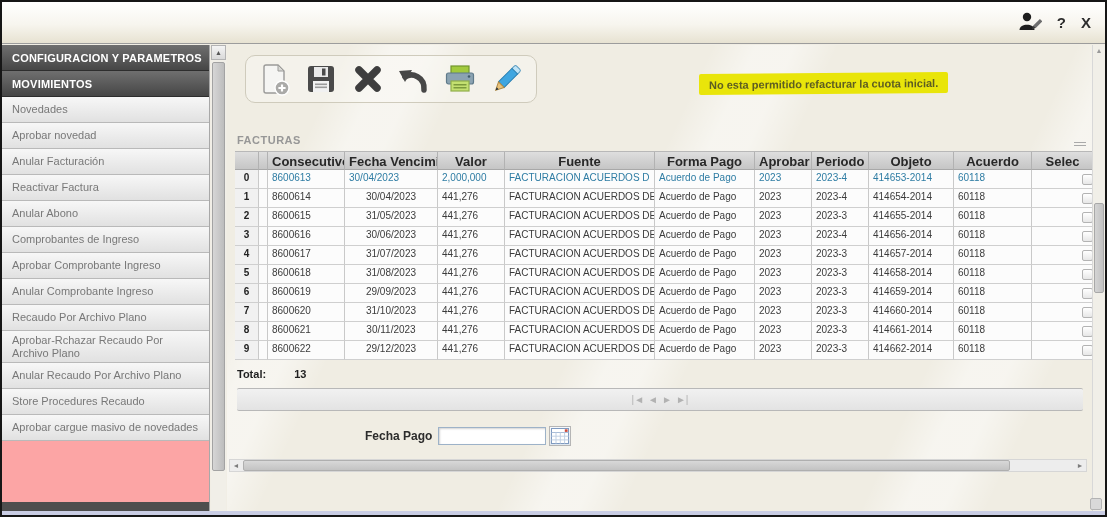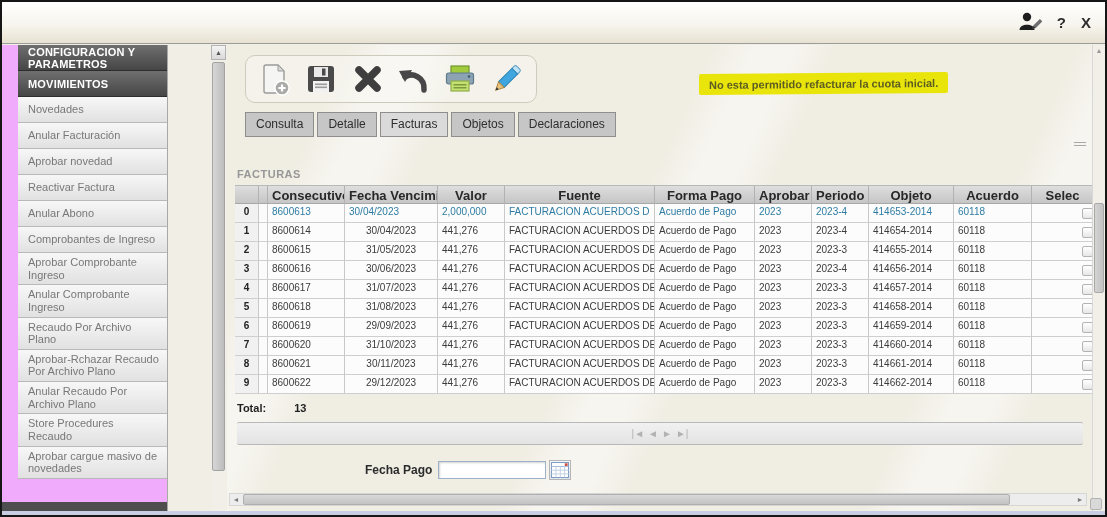--- a/index.html
+++ b/index.html
@@ -13,21 +13,21 @@
   .titlebar{
     position:absolute;top:0;left:0;right:0;height:42px;
     background:linear-gradient(#ffffff 0%,#f7f5ee 55%,#e7e2d2 100%);
     border-bottom:1px solid #9c9c9c;
   }
   .logo{position:absolute;left:8px;top:3px;width:150px;height:38px;}
   .logo .tagline{position:absolute;left:50px;top:30px;font-size:6.5px;color:#9a9a9a;letter-spacing:.3px;}
   .tb-right{position:absolute;right:14px;top:9px;display:flex;align-items:center;gap:15px;}
   .tb-txtbtn{font-size:15px;font-weight:bold;color:#2d2d2d;cursor:pointer;line-height:1;}
   
-  .sidebar{position:absolute;left:0;top:43px;bottom:4px;width:166px;background:#f0abfc;border-right:1px solid #a8a8a8;overflow:hidden;padding-left:16px;}
+  .sidebar{position:absolute;left:0;top:43px;bottom:4px;width:208px;background:#fca5a5;border-right:1px solid #a8a8a8;overflow:hidden;}
   .side-section{height:26px;background:linear-gradient(#6f6f6f,#464646);color:#fff;font-size:11px;font-weight:bold;display:flex;align-items:center;padding-left:10px;border-bottom:1px solid #2d2d2d;letter-spacing:.2px;}
   .side-item{min-height:26px;background:linear-gradient(#f7f7f7,#e1e1e1);color:#787878;font-size:11px;display:flex;align-items:center;padding:3px 8px 3px 10px;border-bottom:1px solid #b9b9b9;cursor:pointer;line-height:1.15;}
   .side-bottom-bar{position:absolute;left:0;right:0;bottom:0;height:9px;background:#4e4e4e;}
   
   .vscroll-left{position:absolute;left:209px;top:43px;bottom:4px;width:15px;background:#f1efe8;}
   .sb-up{height:15px;background:linear-gradient(#f4f4f4,#d9d9d9);border:1px solid #b3b3b3;font-size:7px;color:#555;text-align:center;line-height:13px;cursor:pointer;}
   .sb-thumb-l{position:absolute;left:1px;right:1px;top:17px;bottom:40px;background:linear-gradient(90deg,#d6d6d6,#bdbdbd);border:1px solid #a3a3a3;border-radius:2px;cursor:pointer;}
   
   .vscroll-right{position:absolute;right:0;top:43px;bottom:4px;width:13px;background:#f1efe8;border-left:1px solid #d8d8d8;}
   .sb-up-r{font-size:7px;color:#999;text-align:center;line-height:12px;cursor:pointer;}
@@ -106,22 +106,22 @@
       <span class="tb-txtbtn">?</span>
       <span class="tb-txtbtn">X</span>
     </div>
   </div>
 
   <div class="sidebar">
     <div class="side-section">CONFIGURACION Y PARAMETROS</div>
     <div class="side-section">MOVIMIENTOS</div>
     <div>
         <div class="side-item">Novedades</div>
+        <div class="side-item">Aprobar novedad</div>
         <div class="side-item">Anular Facturación</div>
-        <div class="side-item">Aprobar novedad</div>
         <div class="side-item">Reactivar Factura</div>
         <div class="side-item">Anular Abono</div>
         <div class="side-item">Comprobantes de Ingreso</div>
         <div class="side-item">Aprobar Comprobante Ingreso</div>
         <div class="side-item">Anular Comprobante Ingreso</div>
         <div class="side-item">Recaudo Por Archivo Plano</div>
         <div class="side-item">Aprobar-Rchazar Recaudo Por Archivo Plano</div>
         <div class="side-item">Anular Recaudo Por Archivo Plano</div>
         <div class="side-item">Store Procedures Recaudo</div>
         <div class="side-item">Aprobar cargue masivo de novedades</div>
@@ -183,27 +183,20 @@
             <rect x="14" y="7" width="8" height="19" fill="#3fa6e0" stroke="#2a7fb0" stroke-width="1"></rect>
             <polygon points="14,26 22,26 18,34" fill="#e8c27a" stroke="#b08a44" stroke-width="1"></polygon>
             <polygon points="16.6,31.2 19.4,31.2 18,34" fill="#22303f"></polygon>
           </g>
         </svg>
       </span>
     </div>
 
     <div class="notice" style="background:#e9e50a;">No esta permitido refacturar la cuota inicial.</div>
 
-    <div class="tabs">
-      <span class="tab">Consulta</span>
-      <span class="tab">Detalle</span>
-      <span class="tab active">Facturas</span>
-      <span class="tab">Objetos</span>
-      <span class="tab">Declaraciones</span>
-    </div>
 
     <div class="panel-handle">
         <i></i>
         <i></i>
       </div>
 
     <div class="section-title">FACTURAS</div>
 
     <div class="table">
       <div class="trow-h">

